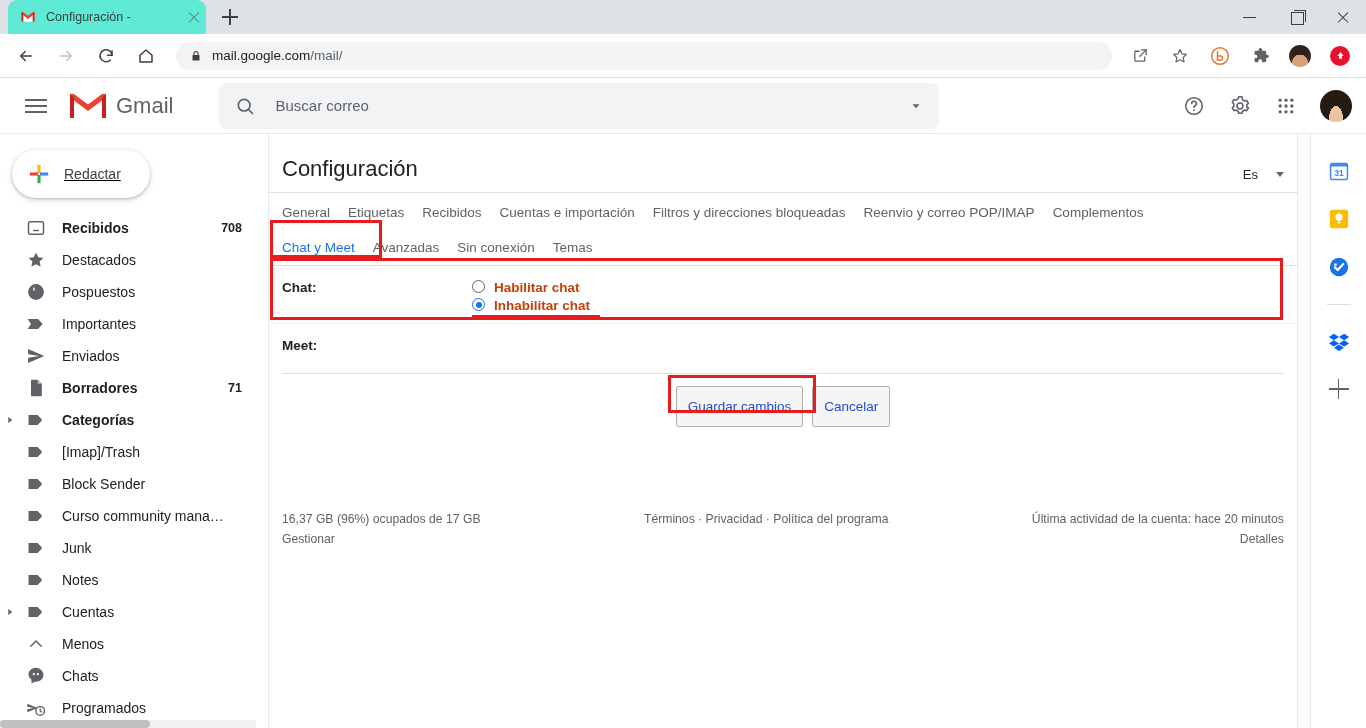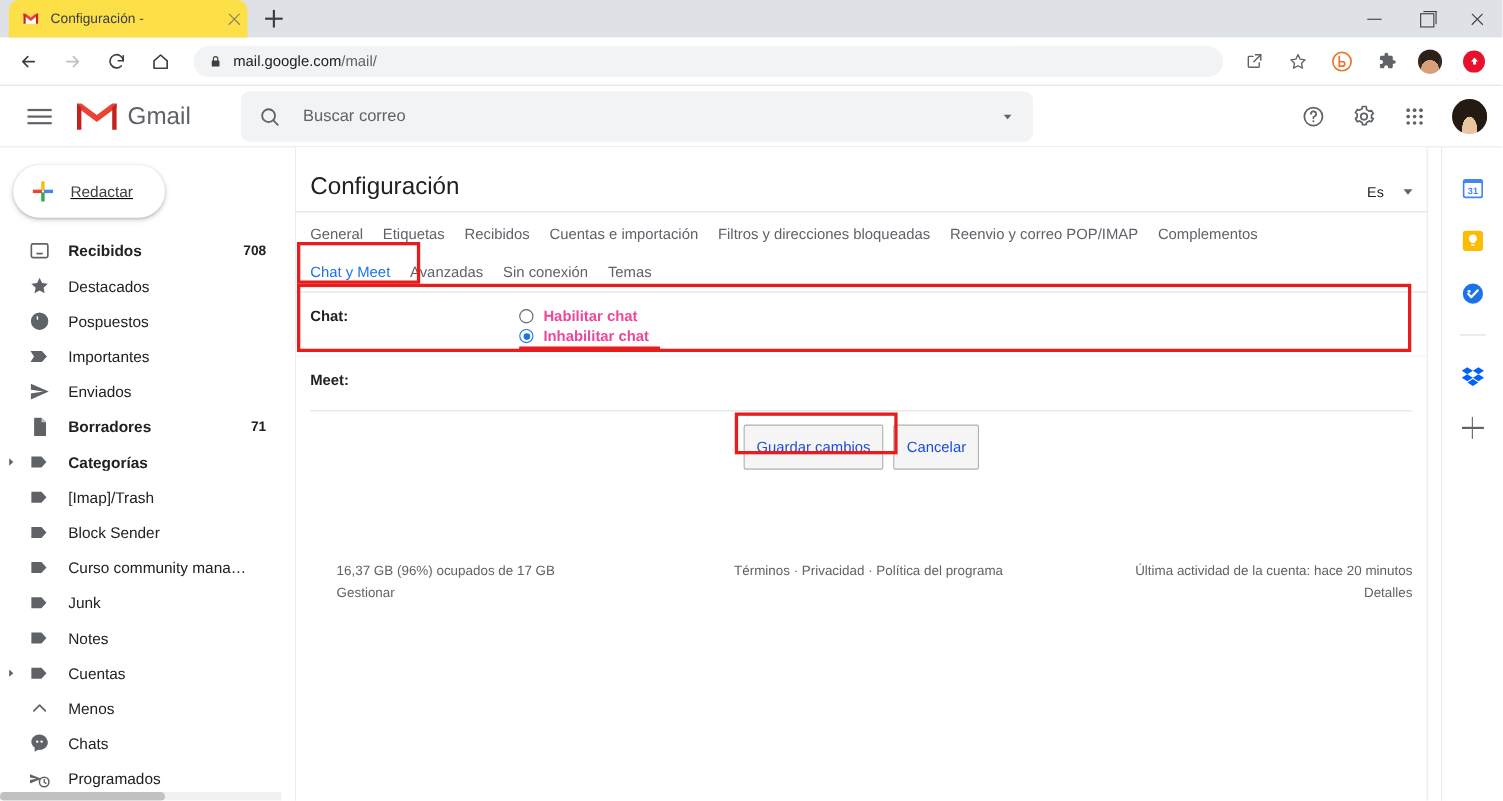--- a/index.html
+++ b/index.html
@@ -12,22 +12,22 @@
 
   
   .browser { width: 1366px; height: 728px; display: flex; flex-direction: column; }
 
   .tabstrip {
     height: 34px; background: #dee1e6;
     display: flex; align-items: flex-end; position: relative;
   }
   .tab {
     margin-left: 8px;
-    width: 217px; height: 34px;
-    background: #fde047;
+    width: 198px; height: 34px;
+    background: #5eead4;
     border-radius: 9px 9px 0 0;
     display: flex; align-items: center;
     padding: 0 4px 0 12px;
     position: relative;
   }
   .tab-favicon { width: 16px; height: 16px; flex: none; position: relative; }
   .tab-title {
     flex: 1; font-size: 12.5px; color: #3c4043;
     margin-left: 10px; white-space: nowrap; overflow: hidden;
     text-overflow: ellipsis;
@@ -201,21 +201,21 @@
     flex-wrap: nowrap;
   }
   .tabs-row2 { padding-top: 10px; padding-bottom: 10px; border-bottom: 1px solid #e0e0e0;}
   .tab-link { white-space: nowrap; }
   .tab-link.active { color: #1a73e8; }
 
   .setting-row { display: flex; padding: 14px 14px 10px 14px; }
   .setting-row.meet { border-top: 1px solid #f1f1f1; }
   .setting-label { width: 190px; flex: none; font-size: 13.5px; font-weight: bold; color: #202124; }
   .opts { display: flex; flex-direction: column; gap: 3px; }
-  .opt { display: flex; align-items: center; font-size: 13.5px; font-weight: bold; color: #ec4899; }
+  .opt { display: flex; align-items: flex-start; font-size: 13.5px; font-weight: bold; color: #c2410c; }
   .radio {
     width: 13px; height: 13px; border-radius: 50%;
     border: 1px solid #5f6368; flex: none; margin-right: 9px;
     background: #fff; position: relative;
   }
   .radio.checked { border-color: #1a73e8; border-width: 1px; }
   .radio.checked:after {
     content: ""; position: absolute; left: 2.5px; top: 2.5px;
     width: 6px; height: 6px; border-radius: 50%; background: #1a73e8;
   }
@@ -233,21 +233,21 @@
   .btn {
     font-size: 13.5px; color: #1d4ed8; padding: 12px 11px;
     border: 1px solid #b0b0b0; background: #f5f5f5;
     border-radius: 2px; font-family: "Liberation Sans", sans-serif;
   }
 
   .footer {
     display: flex; padding: 0 14px; font-size: 12.2px; color: #5f6368;
     position: absolute; left: 0; right: 0; top: 378px;
   }
-  .footer-col { width: 33.33%; margin-left: 24px; }
+  .footer-col { width: 33.33%; }
   .footer-col.mid { text-align: left; padding-left: 28px;}
   .footer-col.right { text-align: right; }
   .footer-line2 { margin-top: 6px; }
 
   
   .anno { position: absolute; border: 3px solid #e81c1c; pointer-events: none; z-index: 5; }
 
   
   .rightrail {
     width: 56px; flex: none; border-left: 1px solid #e8eaed;

